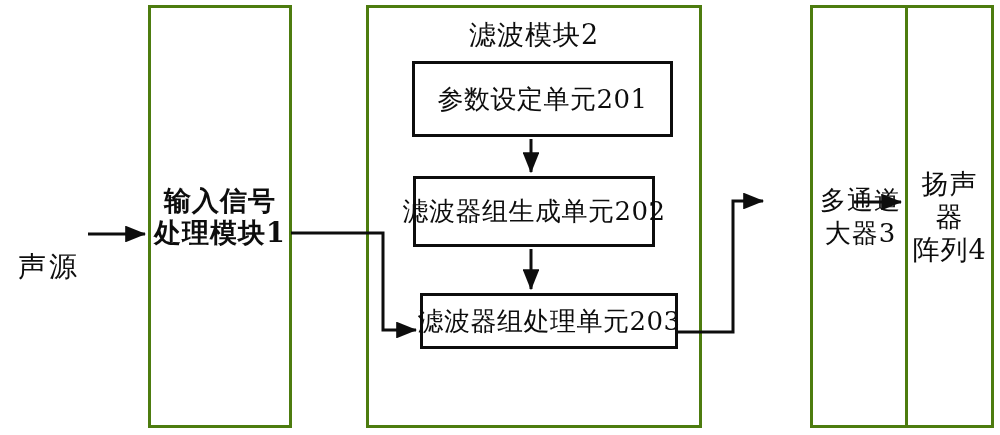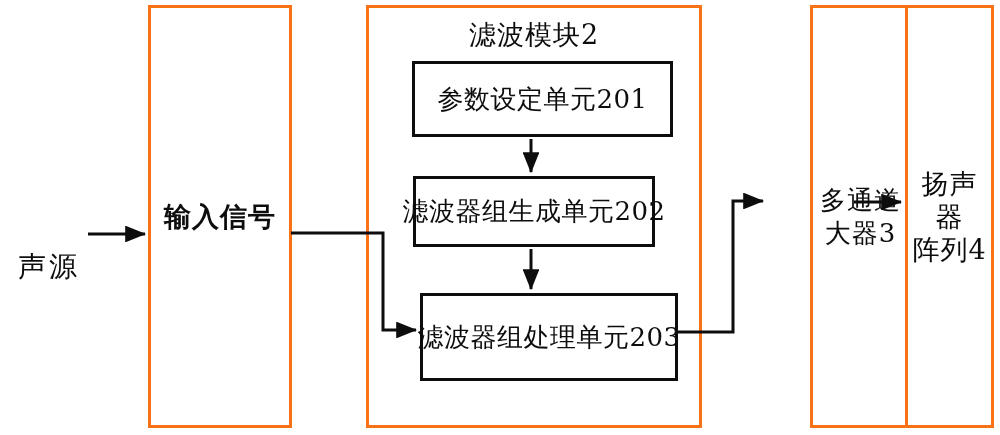--- a/index.html
+++ b/index.html
@@ -12,21 +12,21 @@
     width: 1000px;
     height: 435px;
     background: #ffffff;
     font-family: "DejaVu Serif", "Liberation Serif", serif;
     color: #0d0d0d;
     overflow: hidden;
   }
   .box {
     position: absolute;
     box-sizing: border-box;
-    border: 3px solid #f97316;
+    border: 3px solid #4d7c0f;
     background: #ffffff;
     display: flex;
     flex-direction: column;
     align-items: center;
     justify-content: center;
     text-align: center;
     z-index: 1;
   }
   .tall-text {
     font-size: 27px;
@@ -49,21 +49,21 @@
     background: #ffffff;
     display: flex;
     align-items: center;
     justify-content: center;
     font-size: 26px;
     letter-spacing: 0.5px;
     white-space: nowrap;
   }
   #unit-201 { left: 43px;  top: 53px;  width: 261px; height: 76px; align-items: center; }
   #unit-202 { left: 44px;  top: 168px; width: 242px; height: 71px; align-items: center; }
-  #unit-203 { left: 51px;  top: 285px; width: 258px; height: 88px; }
+  #unit-203 { left: 51px;  top: 285px; width: 258px; height: 56px; }
   #amplifier-box      { left: 767px; top: 5px; width: 101px;  height: 423px; font-size: 26px; line-height: 33px; letter-spacing: 1px; margin-left: 43px; }
   #speaker-array-box  { left: 905px; top: 5px; width: 89px;  height: 423px; font-size: 27px; line-height: 33px; letter-spacing: 1px; }
   #source-label {
     position: absolute;
     left: 16px;
     top: 221px;
     width: 66px;
     text-align: center;
     font-size: 28px;
     line-height: 32px;
@@ -101,20 +101,21 @@
     <path d="M 531 139 V 172" marker-end="url(#arrowhead)"></path>
     <path d="M 531 249 V 289" marker-end="url(#arrowhead)"></path>
     <path d="M 678 332 H 733 V 201 H 763" marker-end="url(#arrowhead)"></path>
     <path d="M 854 202 H 901" marker-end="url(#arrowhead)"></path>
   </svg>
 
   <div id="source-label">声源</div>
 
   <div class="box tall-text" id="input-module-box">
     <div>输入信号</div>
+    <div>处理模块1</div>
   </div>
 
   <div class="box" id="filter-module-box">
     <div id="filter-module-title">滤波模块2</div>
     <div class="unit-box" id="unit-201">
       <span>参数设定单元201</span>
     </div>
     <div class="unit-box" id="unit-202">
       <span>滤波器组生成单元202</span>
     </div>

